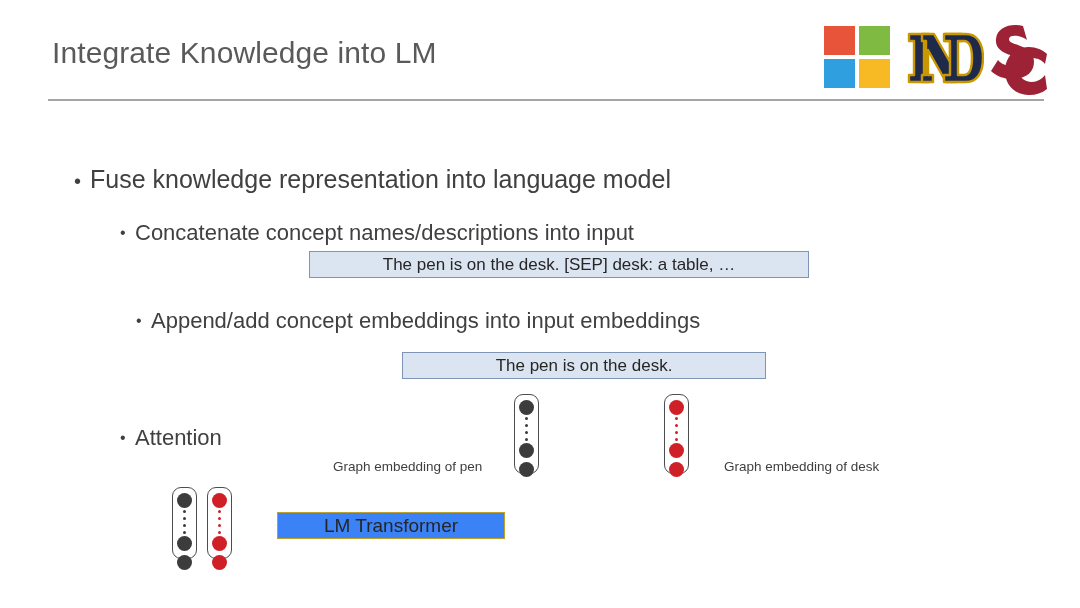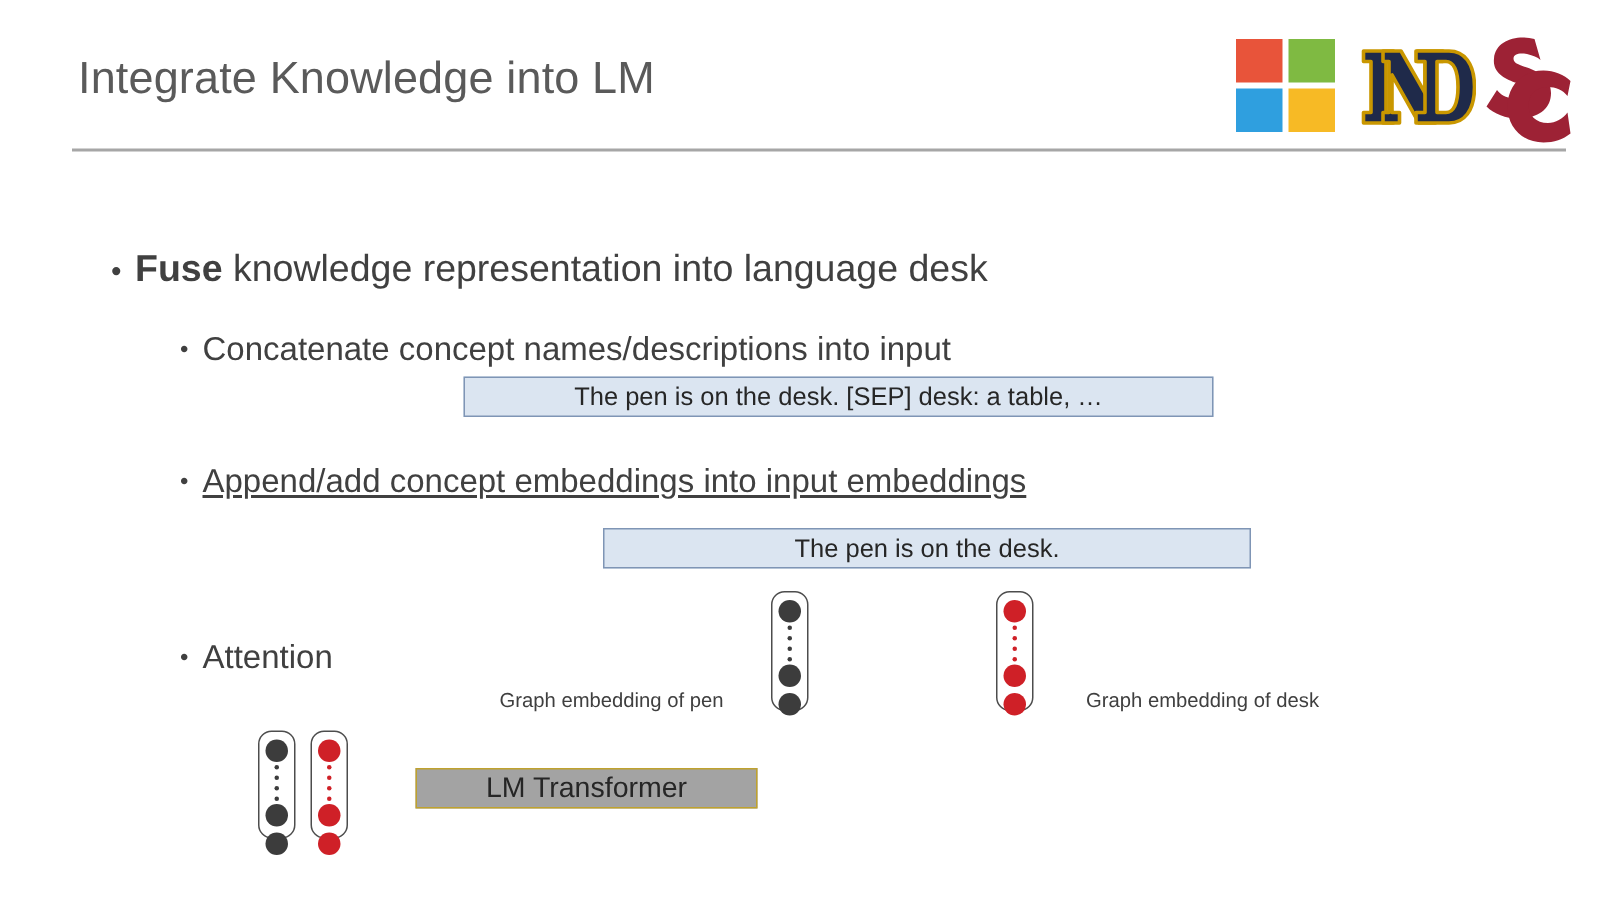--- a/index.html
+++ b/index.html
@@ -75,39 +75,39 @@
     font-size: 25px;
     color: #404040;
     white-space: nowrap;
   }
   .bullet-l1 .dot {
     display: inline-block;
     width: 16px;
     font-size: 20px;
     color: #404040;
   }
-  .bullet-l1 b { font-weight: 700; text-align: center; }
+  .bullet-l1 b { font-weight: 400; text-align: center; }
 
   .bullet-l2 {
     position: absolute;
     font-size: 22px;
     color: #404040;
     white-space: nowrap;
   }
   .bullet-l2 .dot {
     display: inline-block;
     width: 15px;
     font-size: 16px;
     color: #404040;
     vertical-align: 2px;
   }
 
   #bullet-fuse        { left: 74px;  top: 165px; }
   #bullet-concatenate { left: 120px; top: 203px; margin-top: 17px; }
-  #bullet-append      { left: 120px; top: 308px; text-decoration: underline; }
+  #bullet-append      { left: 136px; top: 308px; }
   #bullet-attention   { left: 120px; top: 425px; }
 
   
   .blue-box {
     position: absolute;
     background: #dbe5f1;
     border: 1px solid #7f95b5;
     color: #262626;
     font-size: 17px;
     display: flex;
@@ -115,29 +115,29 @@
     justify-content: center;
     box-sizing: border-box;
     white-space: nowrap;
   }
   #sentence-box-concat {
     left: 309px; top: 251px;
     width: 500px; height: 27px;
   }
   #sentence-box-append {
     left: 402px; top: 352px;
-    width: 432px; height: 27px;
+    width: 364px; height: 27px;
   }
 
   
   #lm-transformer-box {
     position: absolute;
     left: 277px; top: 512px;
     width: 228px; height: 27px;
-    background: #a3a3a3;
+    background: #3b82f6;
     border: 1px solid #bfa22e;
     color: #262626;
     font-size: 19px;
     display: flex;
     align-items: center;
     justify-content: center;
     box-sizing: border-box;
     white-space: nowrap;
   }
 
@@ -250,21 +250,21 @@
                    c7 0 13 -2 18 -6 l-2 -14 c-3 4 -8 7 -13 7 c-8 0 -13 -5 -13 -12 c0 -7 5 -12 13 -12
                    c5 0 10 2 13 6 z"></path>
         </g>
       </svg>
     </div>
 
   </div>
 </div>
 
 <div class="bullet-l1" id="bullet-fuse">
-  <span class="dot">•</span><b>Fuse</b><span> knowledge representation into language desk</span>
+  <span class="dot">•</span><b>Fuse</b><span> knowledge representation into language model</span>
 </div>
 
 <div class="bullet-l2" id="bullet-concatenate">
   <span class="dot">•</span><span>Concatenate concept names/descriptions into input</span>
 </div>
 
 <div class="bullet-l2" id="bullet-append">
   <span class="dot">•</span><span>Append/add concept embeddings into input embeddings</span>
 </div>
 

